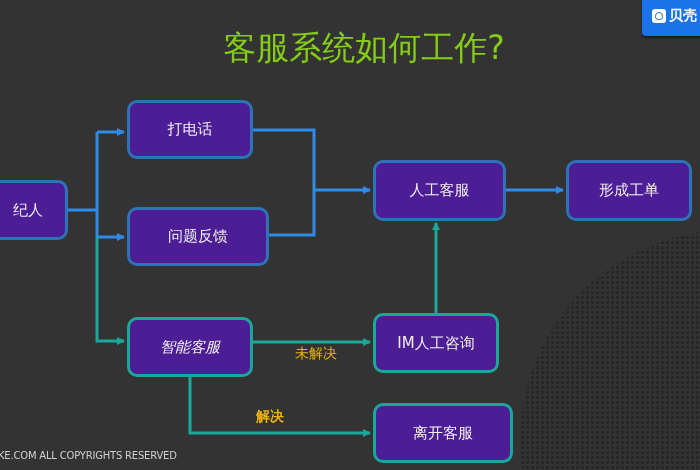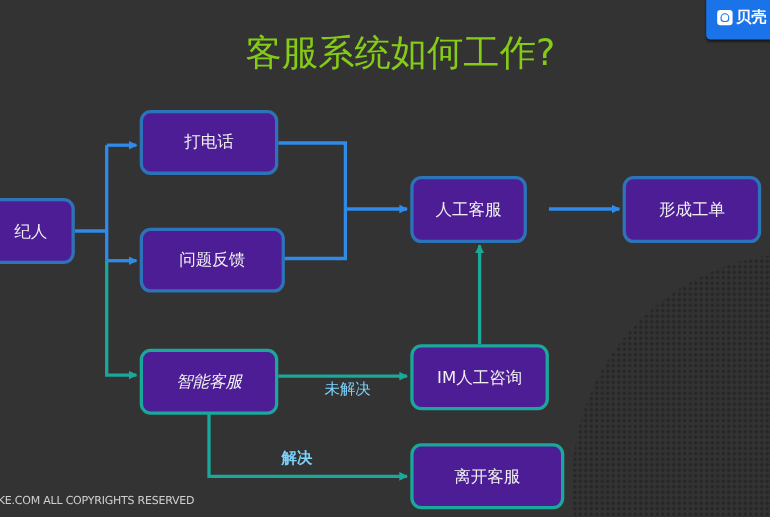--- a/index.html
+++ b/index.html
@@ -34,21 +34,21 @@
     content: ""; width: 6px; height: 6px; border: 1.5px solid #1a73e8; border-radius: 50% 50% 40% 40%;
   }
   .logo-text { color: #ffffff; font-size: 14px; margin-left: 3px; font-weight: bold; }
   .node {
     position: absolute; box-sizing: border-box;
     border: 3px solid #2d73b8; border-radius: 10px;
     display: flex; align-items: center; justify-content: center;
     font-size: 15px; color: #f0f0f0; background: #4c1d95;
   }
   .node.teal { border-color: #1aa89a; }
-  .edge-label { position: absolute; font-size: 14px; color: #7dd3fc; }
+  .edge-label { position: absolute; font-size: 14px; color: #eab308; }
   .footer {
     position: absolute; left: -2px; top: 450px; font-size: 10px; color: #d0d0d0;
     letter-spacing: -0.2px; white-space: nowrap;
   }
   svg.edges { position: absolute; left: 0; top: 0; }
 </style>
 </head>
 <body>
 
 <div class="halftone"></div>
@@ -90,24 +90,24 @@
     <path d="M190,370 L190,433 L370,433" stroke="#1aa89a" marker-end="url(#at)"></path>
   </g>
 </svg>
 
 <div class="node" style="left:-12px;top:180px;width:80px;height:60px;">
   <span>纪人</span>
 </div>
 <div class="node" style="left:127px;top:100px;width:126px;height:59px;">
   <span>打电话</span>
 </div>
-<div class="node" style="left:127px;top:207px;width:132px;height:59px;">
+<div class="node" style="left:127px;top:207px;width:142px;height:59px;">
   <span>问题反馈</span>
 </div>
-<div class="node" style="left:373px;top:160px;width:106px;height:61px;">
+<div class="node" style="left:373px;top:160px;width:133px;height:61px;">
   <span>人工客服</span>
 </div>
 <div class="node" style="left:566px;top:160px;width:126px;height:61px;">
   <span>形成工单</span>
 </div>
 <div class="node teal" style="left:127px;top:317px;width:126px;height:60px;font-style:italic;">
   <span>智能客服</span>
 </div>
 <div class="node teal" style="left:373px;top:313px;width:126px;height:60px;">
   <span>IM人工咨询</span>

